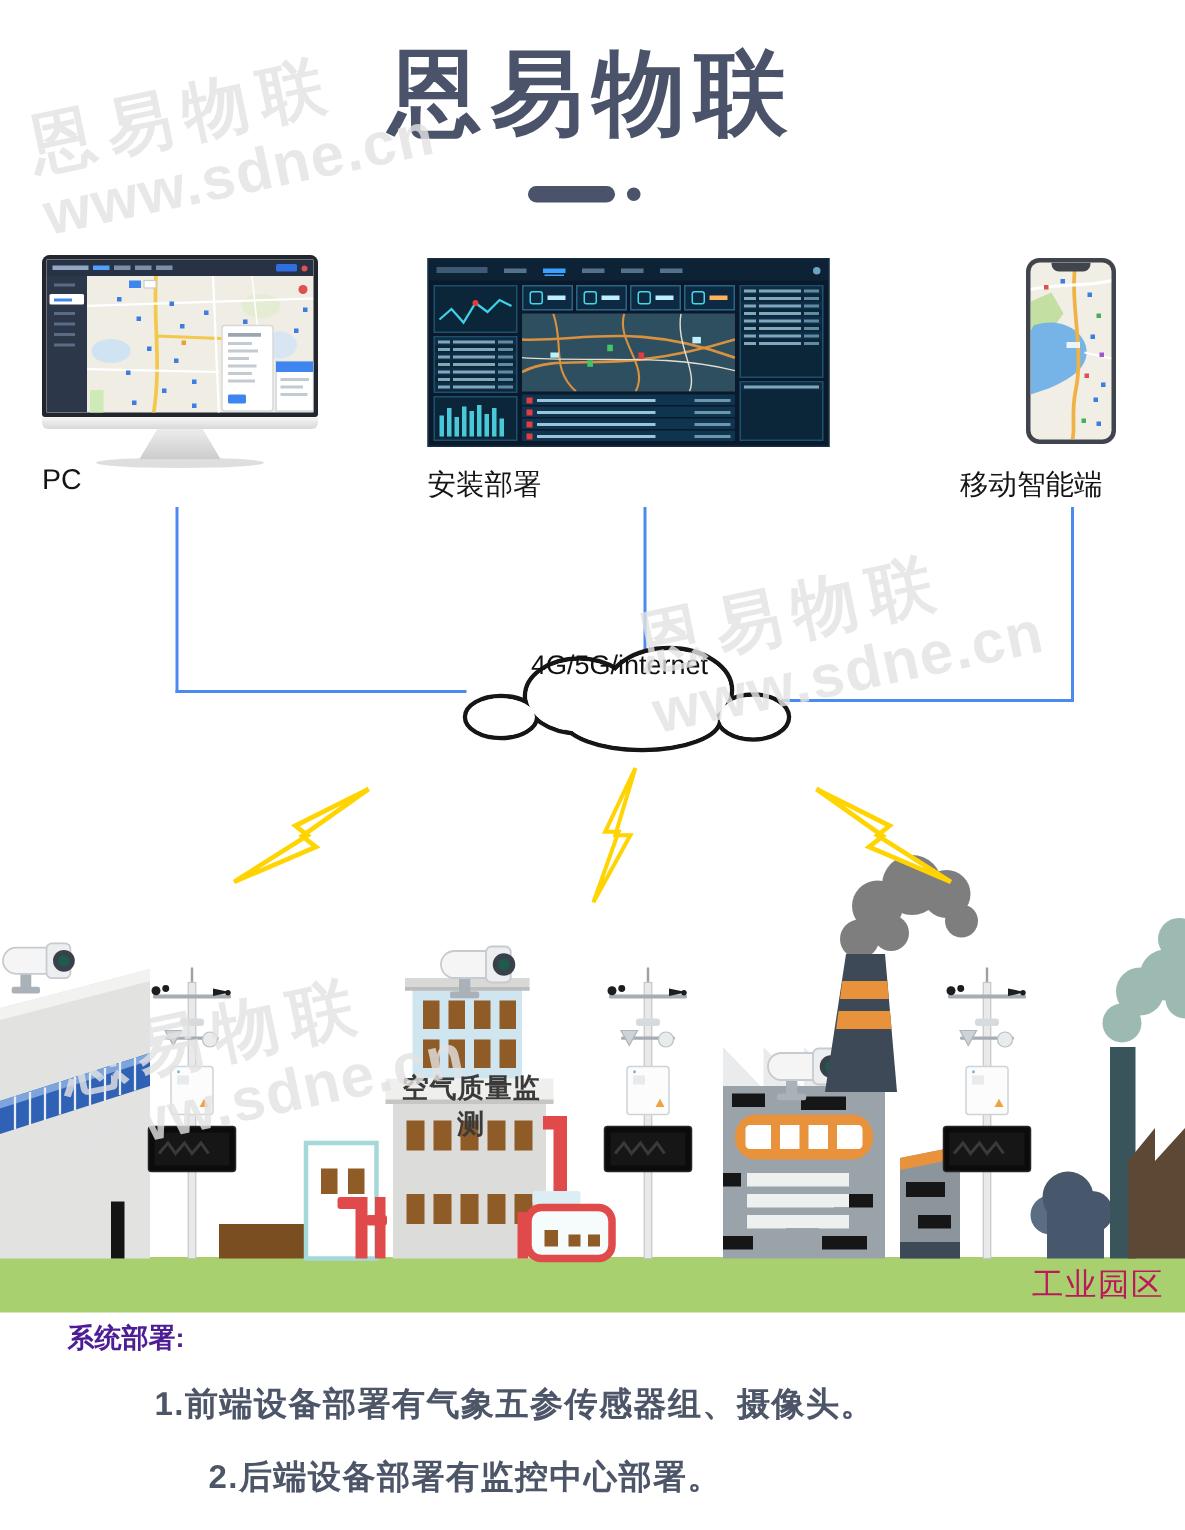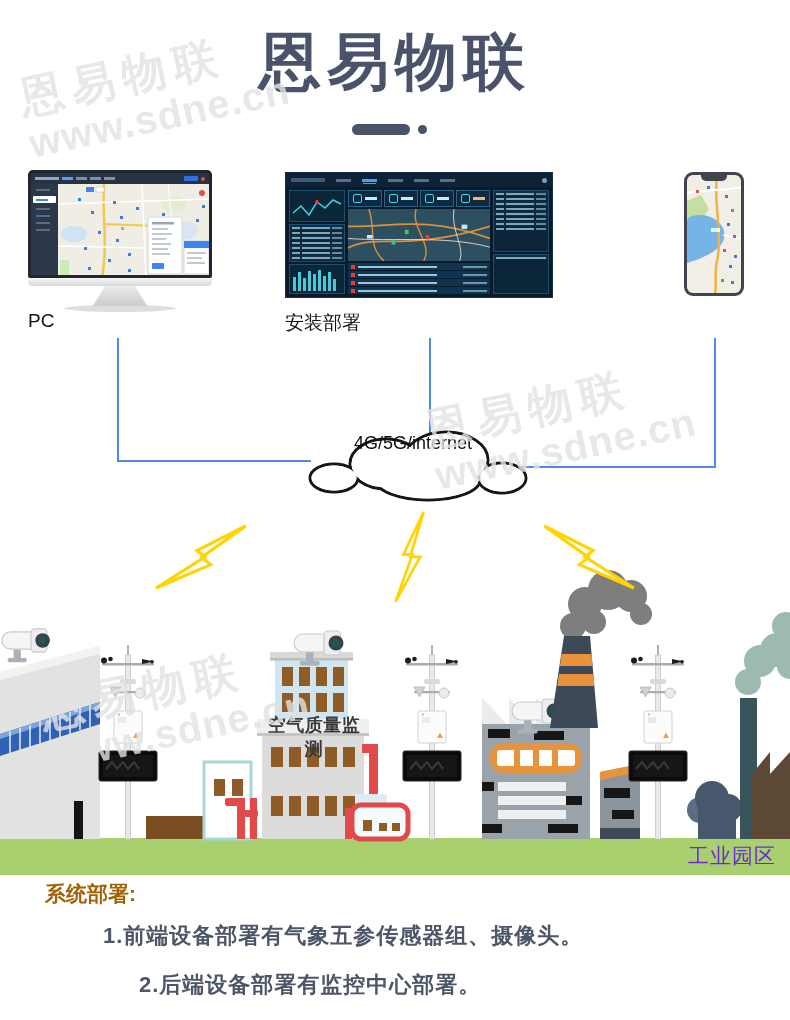--- a/index.html
+++ b/index.html
@@ -88,23 +88,23 @@
   .cline{position:absolute;background:#4d8af0;z-index:1;}
   .cloud-svg{position:absolute;left:298px;top:420px;z-index:2;}
   .cloud-label{position:absolute;left:298px;top:433px;width:230px;text-align:center;font-size:18px;
                font-weight:500;color:#111;z-index:3;}
   .bolts{position:absolute;left:0;top:500px;z-index:2;}
   
   .scene{position:absolute;left:0;top:558px;z-index:1;}
   .sign{position:absolute;left:262px;top:713px;width:104px;text-align:center;font-size:18px;
         font-weight:700;color:#3a3a3a;letter-spacing:.5px;z-index:2;}
   .zone{position:absolute;left:688px;top:842px;width:94px;font-size:21px;font-weight:500;
-        color:#6d28d9;z-index:2;letter-spacing:1px;}
-  
-  .f-head{position:absolute;left:45px;top:880px;font-size:21px;font-weight:800;color:#a16207;}
+        color:#be185d;z-index:2;letter-spacing:1px;}
+  
+  .f-head{position:absolute;left:45px;top:880px;font-size:18px;font-weight:800;color:#4c1d95;}
   .f-item{position:absolute;left:103px;font-size:22px;font-weight:700;color:#4d5668;
           letter-spacing:1px;}
   .f1{top:921px;} .f2{top:970px;margin-left:36px;}
 </style>
 </head>
 <body>
 
 <div class="canvas">
 
   <div class="wm wm1">
@@ -411,20 +411,21 @@
           <rect x="34" y="104" width="3" height="3" fill="#43b05c"></rect>
           <rect x="20" y="11" width="3" height="3" fill="#3b7de0"></rect>
           <rect x="9" y="15" width="3" height="3" fill="#e05050"></rect>
           <rect x="47" y="80" width="3" height="3" fill="#3b7de0"></rect>
           <rect x="44" y="106" width="3" height="3" fill="#3b7de0"></rect>
         </g>
         <rect x="24" y="53" width="9" height="4" fill="#ffffff" opacity="0.85"></rect>
       </svg>
     </div>
   </div>
+  <div class="devlabel" style="left:640px;top:310px;width:150px;">移动智能端</div>
 
   <div class="cline" style="left:117px;top:338px;width:2px;height:124px;"></div>
   <div class="cline" style="left:117px;top:460px;width:194px;height:2px;"></div>
   <div class="cline" style="left:429px;top:338px;width:2px;height:108px;"></div>
   <div class="cline" style="left:714px;top:338px;width:2px;height:130px;"></div>
   <div class="cline" style="left:521px;top:466px;width:195px;height:2px;"></div>
 
   <svg class="cloud-svg" width="230" height="95" viewBox="0 0 230 95">
     <g stroke="#161616" stroke-width="3" fill="#ffffff">
       <ellipse cx="88" cy="44" rx="36" ry="25"></ellipse>

